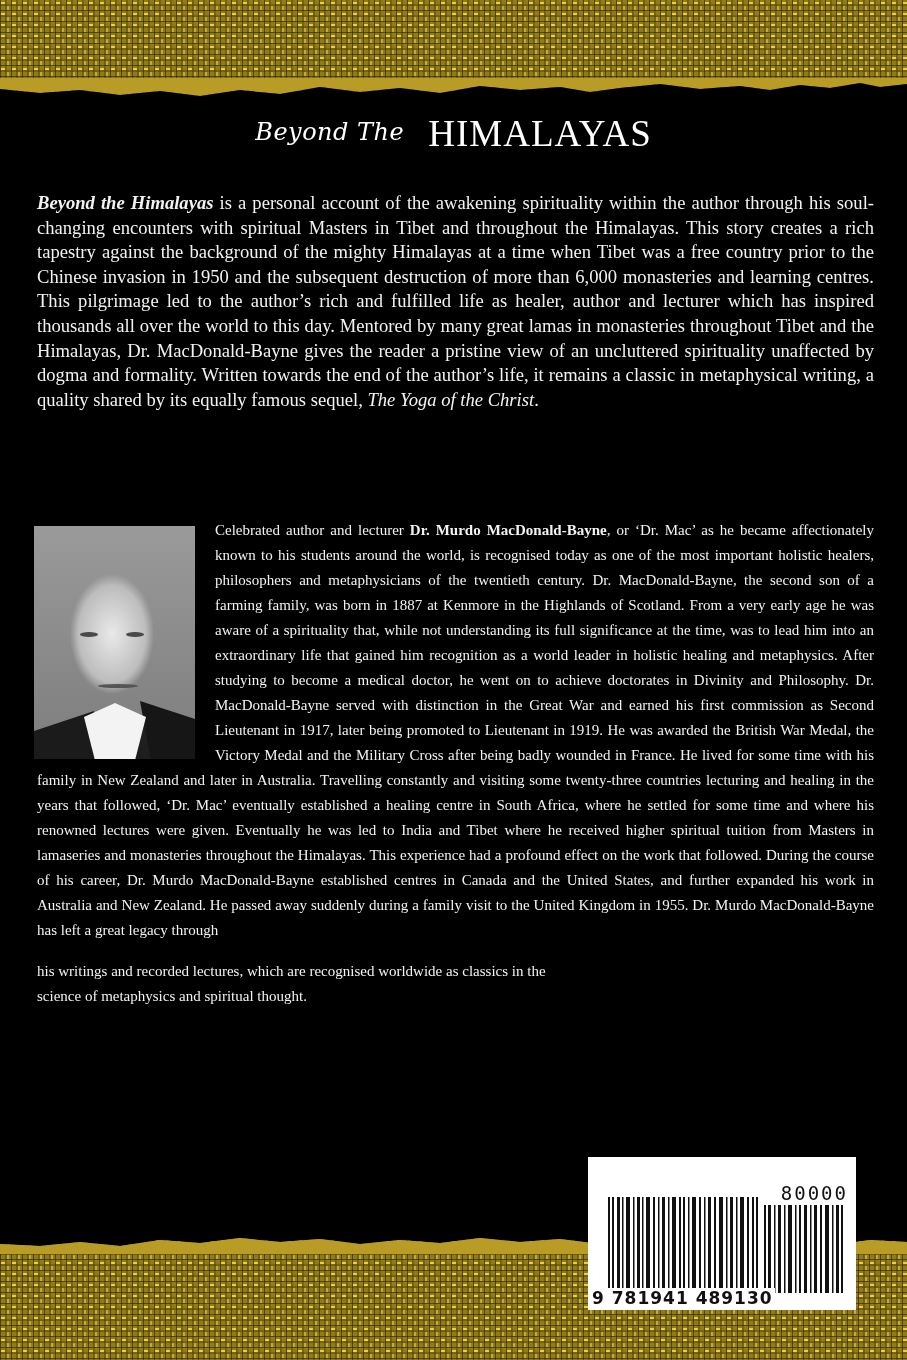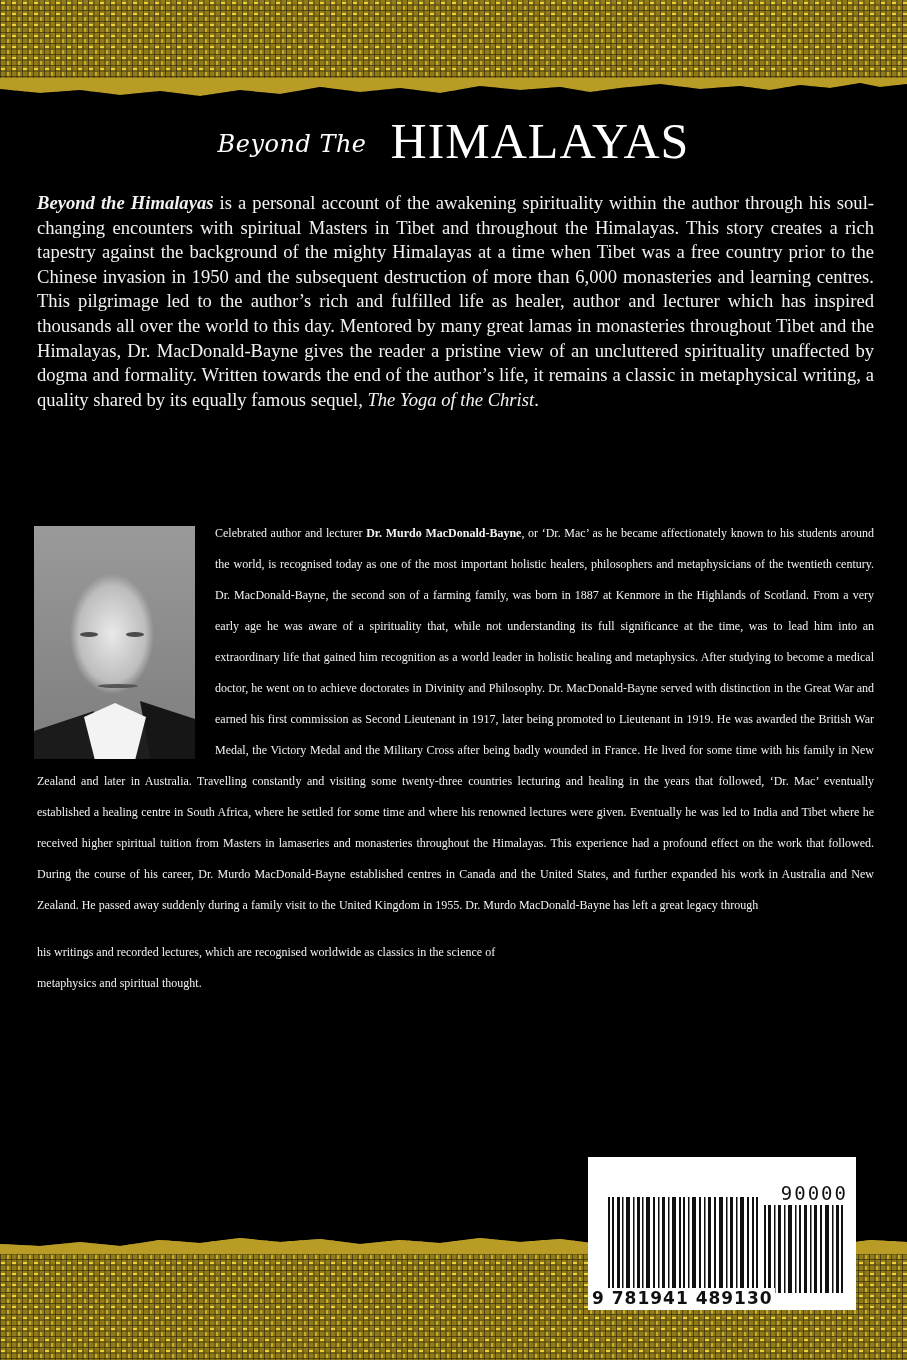--- a/index.html
+++ b/index.html
@@ -32,32 +32,32 @@
     position: absolute; top: 112px; left: 0; width: 907px;
     text-align: center; color: #fff; white-space: nowrap;
   }
   .title .script {
     font-family: "DejaVu Serif", serif; font-style: italic;
     font-size: 24px; letter-spacing: 0.5px; vertical-align: 6px;
     margin-right: 24px;
   }
   .title .main {
     font-family: "Liberation Serif", serif;
-    font-size: 50px; letter-spacing: 1px;
+    font-size: 37px; letter-spacing: 1px;
   }
   .desc {
     position: absolute; left: 37px; top: 191px; width: 837px;
     font-size: 18.6px; line-height: 24.6px; text-align: justify;
     margin: 0;
   }
   .desc .lead { font-weight: bold; font-style: italic; }
   .desc .ital { font-style: italic; }
   .bio {
     position: absolute; left: 37px; top: 518px; width: 837px;
-    font-size: 12px; line-height: 31px; text-align: justify;
+    font-size: 15px; line-height: 25px; text-align: justify;
     margin: 0;
   }
   .photo {
     float: left; width: 161px; height: 233px;
     margin: 8px 20px 6px -3px;
     background:
       radial-gradient(ellipse 56px 80px at 78px 108px, #e9e9e9 0%, #bdbdbd 60%, rgba(0,0,0,0) 75%),
       radial-gradient(ellipse 80px 50px at 85px 230px, #1a1a1a 0%, #222 70%, rgba(0,0,0,0) 90%),
       linear-gradient(180deg, #9a9a9a, #7d7d7d);
     position: relative; overflow: hidden;
@@ -126,21 +126,21 @@
   <span>Celebrated author and lecturer </span><span class="bold">Dr. Murdo MacDonald-Bayne</span><span>, or ‘Dr. Mac’ as he became affectionately known to his students around the world, is recognised today as one of the most important holistic healers, philosophers and metaphysicians of the twentieth century. Dr. MacDonald-Bayne, the second son of a farming family, was born in 1887 at Kenmore in the Highlands of Scotland. From a very early age he was aware of a spirituality that, while not understanding its full significance at the time, was to lead him into an extraordinary life that gained him recognition as a world leader in holistic healing and metaphysics. After studying to become a medical doctor, he went on to achieve doctorates in Divinity and Philosophy. Dr. MacDonald-Bayne served with distinction in the Great War and earned his first commission as Second Lieutenant in 1917, later being promoted to Lieutenant in 1919. He was awarded the British War Medal, the Victory Medal and the Military Cross after being badly wounded in France. He lived for some time with his family in New Zealand and later in Australia. Travelling constantly and visiting some twenty-three countries lecturing and healing in the years that followed, ‘Dr. Mac’ eventually established a healing centre in South Africa, where he settled for some time and where his renowned lectures were given. Eventually he was led to India and Tibet where he received higher spiritual tuition from Masters in lamaseries and monasteries throughout the Himalayas. This experience had a profound effect on the work that followed. During the course of his career, Dr. Murdo MacDonald-Bayne established centres in Canada and the United States, and further expanded his work in Australia and New Zealand. He passed away suddenly during a family visit to the United Kingdom in 1955. Dr. Murdo MacDonald-Bayne has left a great legacy through </span><span class="tail">his writings and recorded lectures, which are recognised worldwide as classics in the science of metaphysics and spiritual thought.</span>
 </div>
 
 <div class="burlap burlap-bottom"></div>
 <svg class="fray-bottom" viewBox="0 0 907 26" preserveAspectRatio="none">
   <path d="M0 0 L907 0 L907 14 L870 12 L840 16 L800 10 L760 14 L720 11 L680 15 L640 12 L600 16 L560 11 L520 14 L480 10 L440 15 L400 12 L360 16 L320 11 L280 14 L240 10 L200 15 L160 12 L120 18 L80 14 L40 18 L0 16 Z" fill="#000"></path>
   <path d="M0 16 L40 18 L80 14 L120 18 L160 12 L200 15 L240 10 L280 14 L320 11 L360 16 L400 12 L440 15 L480 10 L520 14 L560 11 L600 16 L640 12 L680 15 L720 11 L760 14 L800 10 L840 16 L870 12 L907 14 L907 26 L0 26 Z" fill="#b99c26"></path>
 </svg>
 
 <div class="barcode">
-  <div class="price">90000</div>
+  <div class="price">80000</div>
   <svg class="bars-main" viewBox="0 0 150 100" preserveAspectRatio="none">
     <g fill="#111">
       <rect x="0" y="0" width="2" height="100"></rect>
         <rect x="4" y="0" width="2" height="100"></rect>
       <rect x="9" y="0" width="3" height="92"></rect>
         <rect x="14" y="0" width="1.5" height="92"></rect>
         <rect x="18" y="0" width="4" height="92"></rect>
       <rect x="25" y="0" width="1.5" height="92"></rect>
         <rect x="29" y="0" width="3" height="92"></rect>
         <rect x="34" y="0" width="1.5" height="92"></rect>

